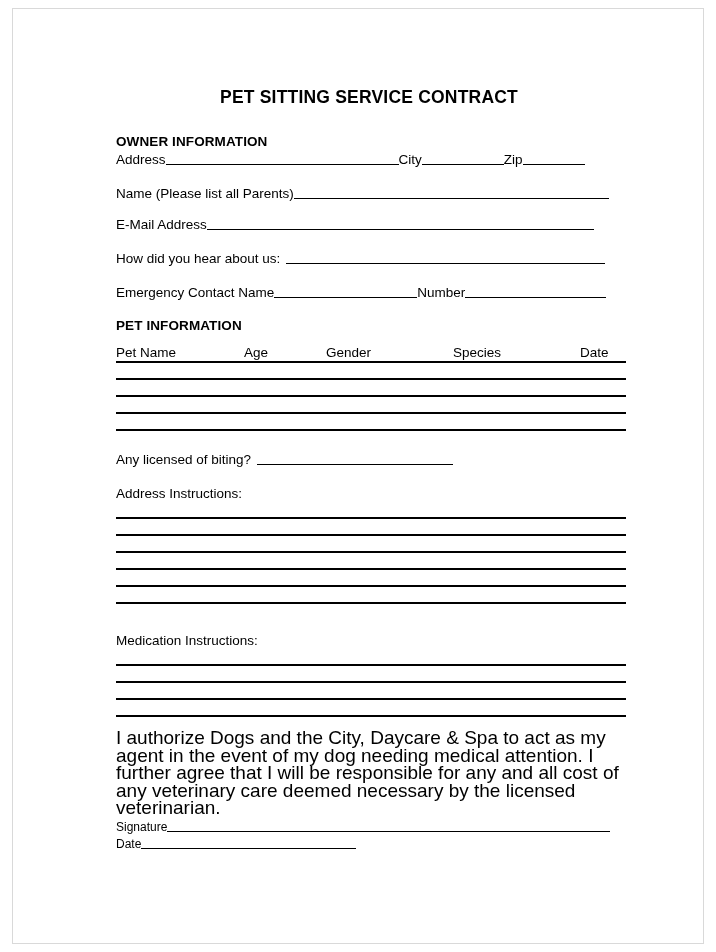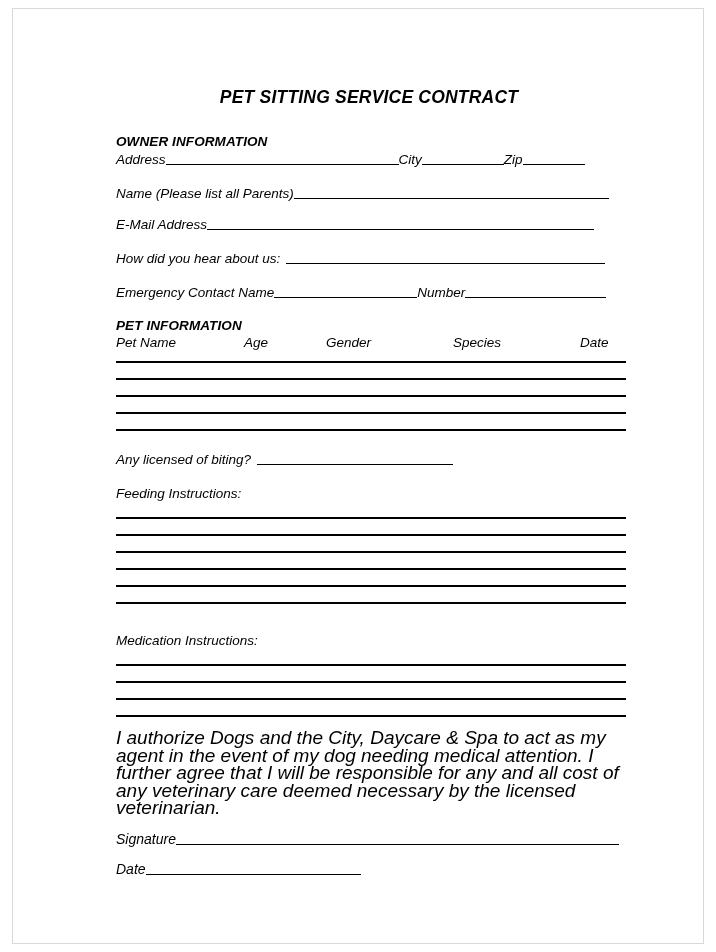--- a/index.html
+++ b/index.html
@@ -13,21 +13,20 @@
     font-family: "Liberation Sans", sans-serif;
     color: #000000;
     overflow: hidden;
   }
   .page {
     position: relative;
     width: 596px;
     height: 952px;
     background: #ffffff;
     box-sizing: border-box;
-    font-style: italic;
   }
   .sheet {
     position: absolute;
     left: 12px;
     top: 8px;
     width: 692px;
     height: 936px;
     background: #ffffff;
     border: 1px solid #d9d9d9;
     box-sizing: border-box;
@@ -71,41 +70,41 @@
   }
   .gap { display: inline-block; width: 6px; }
 
   
   .pet-head {
     font-size: 13.5px;
     position: relative;
     height: 18px;
     margin-bottom: 8px;
   }
-  .pet-head span { position: absolute; top: 0; }
+  .pet-head span { position: absolute; top: 10px; }
 
   
   .rules { margin: 0; }
   .rule {
     border-bottom: 2.2px solid #000;
     width: 510px;
     height: 0;
   }
   .rule.sp-0 { margin-top: 0; }
   .rule.sp-1 { margin-top: 15px; }
 
   .para {
     font-size: 19px;
     line-height: 17.5px;
     margin: 0;
     width: 506px;
   }
   .sig-row {
-    font-size: 14px;
-    margin-top: 14px;
+    font-size: 12px;
+    margin-top: 2px;
     white-space: nowrap;
   }
   .sig-row .fill { height: 12px; }
   .spacer-lg { height: 28px; }
   .spacer-md { height: 20px; }
   .spacer-sm { height: 12px; }
 </style>
 </head>
 <body>
 
@@ -156,21 +155,21 @@
         <div class="rule sp-1"></div>
       </div>
 
       <div class="spacer-md"></div>
 
       <div class="row">
         <span class="lbl">Any licensed of biting?</span><span class="gap"></span><span class="fill" style="width:196px"></span>
       </div>
 
       <div class="row tight">
-        <span class="lbl">Feeding Instructions:</span>
+        <span class="lbl">Address Instructions:</span>
       </div>
 
       <div class="rules">
         <div class="rule sp-1"></div>
         <div class="rule sp-1"></div>
         <div class="rule sp-1"></div>
         <div class="rule sp-1"></div>
         <div class="rule sp-1"></div>
         <div class="rule sp-1"></div>
       </div>

